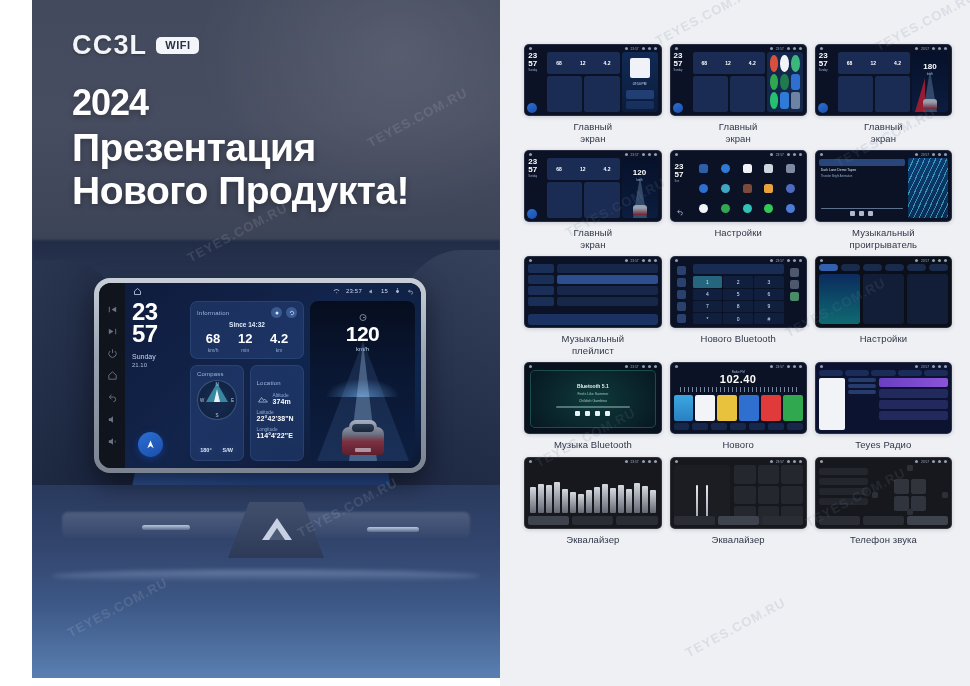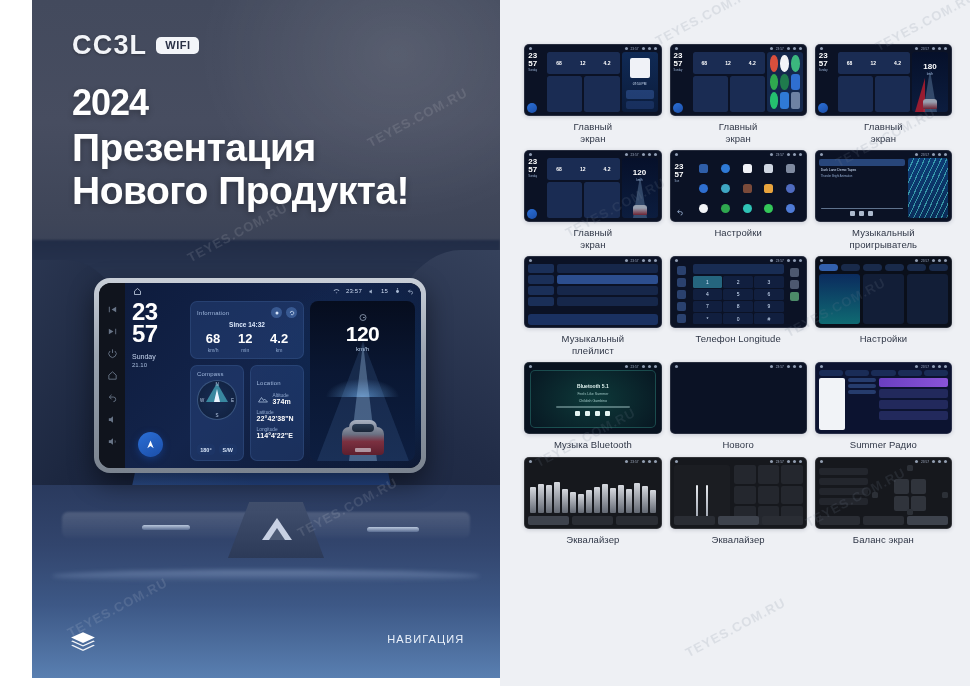--- a/index.html
+++ b/index.html
@@ -620,28 +620,20 @@
                   <div class="car-plate"></div>
                 </div>
               </div>
 
             </div>
           </div>
         </div>
       </div>
     </div>
 
-    <div class="hero-foot">
-      <svg class="stack-ic" viewBox="0 0 24 20" fill="#ffffff">
-        <path d="M12 0L1 5l11 5 11-5z"></path>
-          <path d="M12 12L2.5 7.6 1 8.3l11 5 11-5-1.5-.7z" opacity=".95"></path>
-        <path d="M12 16L2.5 11.6 1 12.3l11 5 11-5-1.5-.7z" opacity=".9"></path>
-      </svg>
-      <span class="nav-word">НАВИГАЦИЯ</span>
-    </div>
 
     <span class="wm dark" style="left:150px;top:225px">TEYES.COM.RU</span>
     <span class="wm dark" style="left:330px;top:110px">TEYES.COM.RU</span>
     <span class="wm dark" style="left:30px;top:600px">TEYES.COM.RU</span>
     <span class="wm dark" style="left:260px;top:500px">TEYES.COM.RU</span>
   </section>
 
   <section class="grid-panel">
     <div class="grid">
 
@@ -996,21 +988,21 @@
                   <b>#</b>
               </div>
             </div>
             <div class="ph-act">
                 <i></i>
                 <i></i>
                 <i style="background:rgba(120,220,150,.6)"></i>
               </div>
           </div>
         </div>
-        <div class="cap"><span>Телефон Longitude</span></div>
+        <div class="cap"><span>Нового Bluetooth</span></div>
       </div>
 
       <div class="cell">
         <div class="thumb" style="background:#0a0f1a">
           <div class="t-bar">
               <span class="t-dot"></span>
               <span class="t-dots">
                 <span class="t-dot"></span>
                 <span class="t-tiny">23:57</span>
                 <span class="t-dot"></span>
@@ -1070,20 +1062,42 @@
           <div class="t-bar">
               <span class="t-dot"></span>
               <span class="t-dots">
                 <span class="t-dot"></span>
                 <span class="t-tiny">23:57</span>
                 <span class="t-dot"></span>
                 <span class="t-dot"></span>
                 <span class="t-dot"></span>
               </span>
             </div>
+          <div class="rd">
+            <div class="rd-fl">Radio FM</div>
+            <div class="rd-f">102.40</div>
+            <div class="rd-scale"></div>
+            <div class="rd-logos">
+              <div style="background:linear-gradient(180deg,#3aa8e0,#2a7fc0)"></div>
+              <div style="background:#f2f4f8"></div>
+              <div style="background:#e8c23d"></div>
+              <div style="background:#2f6fd0"></div>
+              <div style="background:#e03a3a"></div>
+              <div style="background:#2fa84f"></div>
+            </div>
+            <div class="rd-bot">
+                <i></i>
+                <i></i>
+                <i></i>
+                <i></i>
+                <i></i>
+                <i></i>
+                <i></i>
+              </div>
+          </div>
         </div>
         <div class="cap"><span>Нового</span></div>
       </div>
 
       <div class="cell">
         <div class="thumb" style="background:#0c1330">
           <div class="t-bar">
               <span class="t-dot"></span>
               <span class="t-dots">
                 <span class="t-dot"></span>
@@ -1110,21 +1124,21 @@
                 </div>
               <div class="tr-list">
                   <i class="on"></i>
                   <i></i>
                   <i></i>
                   <i></i>
                 </div>
             </div>
           </div>
         </div>
-        <div class="cap"><span>Summer Радио</span></div>
+        <div class="cap"><span>Teyes Радио</span></div>
       </div>
 
       <div class="cell">
         <div class="thumb" style="background:#16181d">
           <div class="t-bar">
               <span class="t-dot"></span>
               <span class="t-dots">
                 <span class="t-dot"></span>
                 <span class="t-tiny">23:57</span>
                 <span class="t-dot"></span>
@@ -1230,21 +1244,21 @@
               <div class="bal-ar" style="left:0;top:50%;transform:translateY(-50%)"></div>
               <div class="bal-ar" style="right:0;top:50%;transform:translateY(-50%)"></div>
             </div>
           </div>
           <div class="eq-bot" style="position:absolute;left:3px;right:3px;bottom:3px">
               <b></b>
               <b></b>
               <b class="on"></b>
             </div>
         </div>
-        <div class="cap"><span>Баланс экран</span></div>
+        <div class="cap"><span>Телефон звука</span></div>
       </div>
 
     </div>
 
     <span class="wm" style="left:150px;top:8px">TEYES.COM.RU</span>
     <span class="wm" style="left:370px;top:14px">TEYES.COM.RU</span>
     <span class="wm" style="left:330px;top:130px">TEYES.COM.RU</span>
     <span class="wm" style="left:60px;top:200px">TEYES.COM.RU</span>
     <span class="wm" style="left:280px;top:300px">TEYES.COM.RU</span>
     <span class="wm" style="left:30px;top:430px">TEYES.COM.RU</span>

